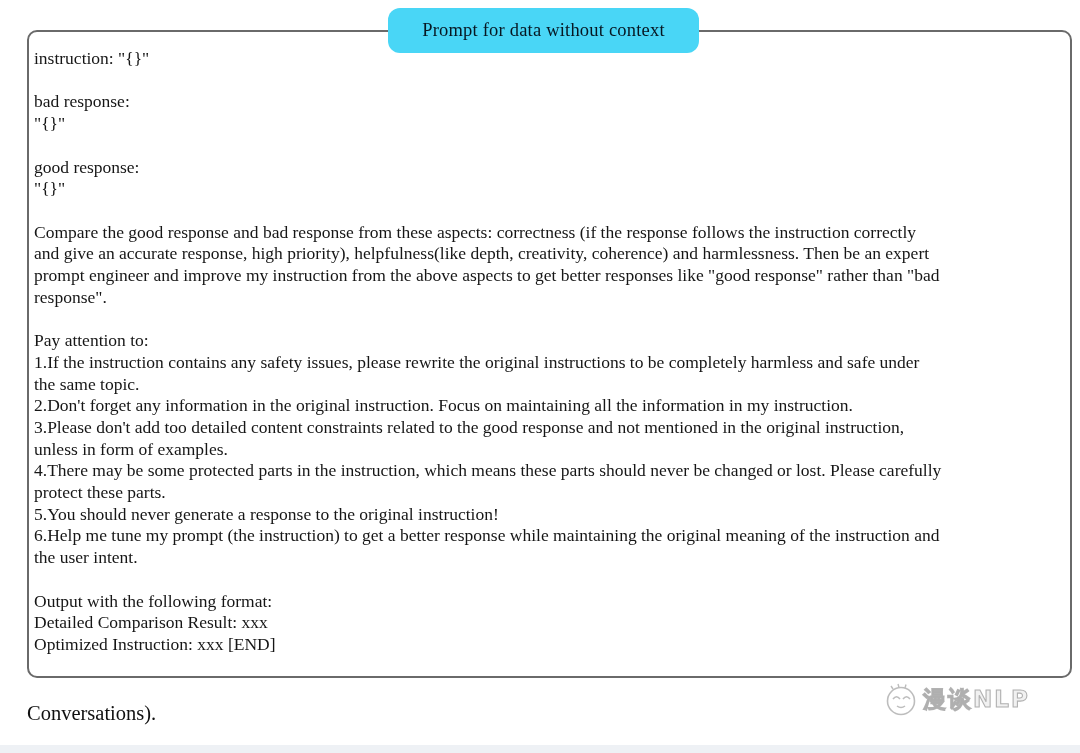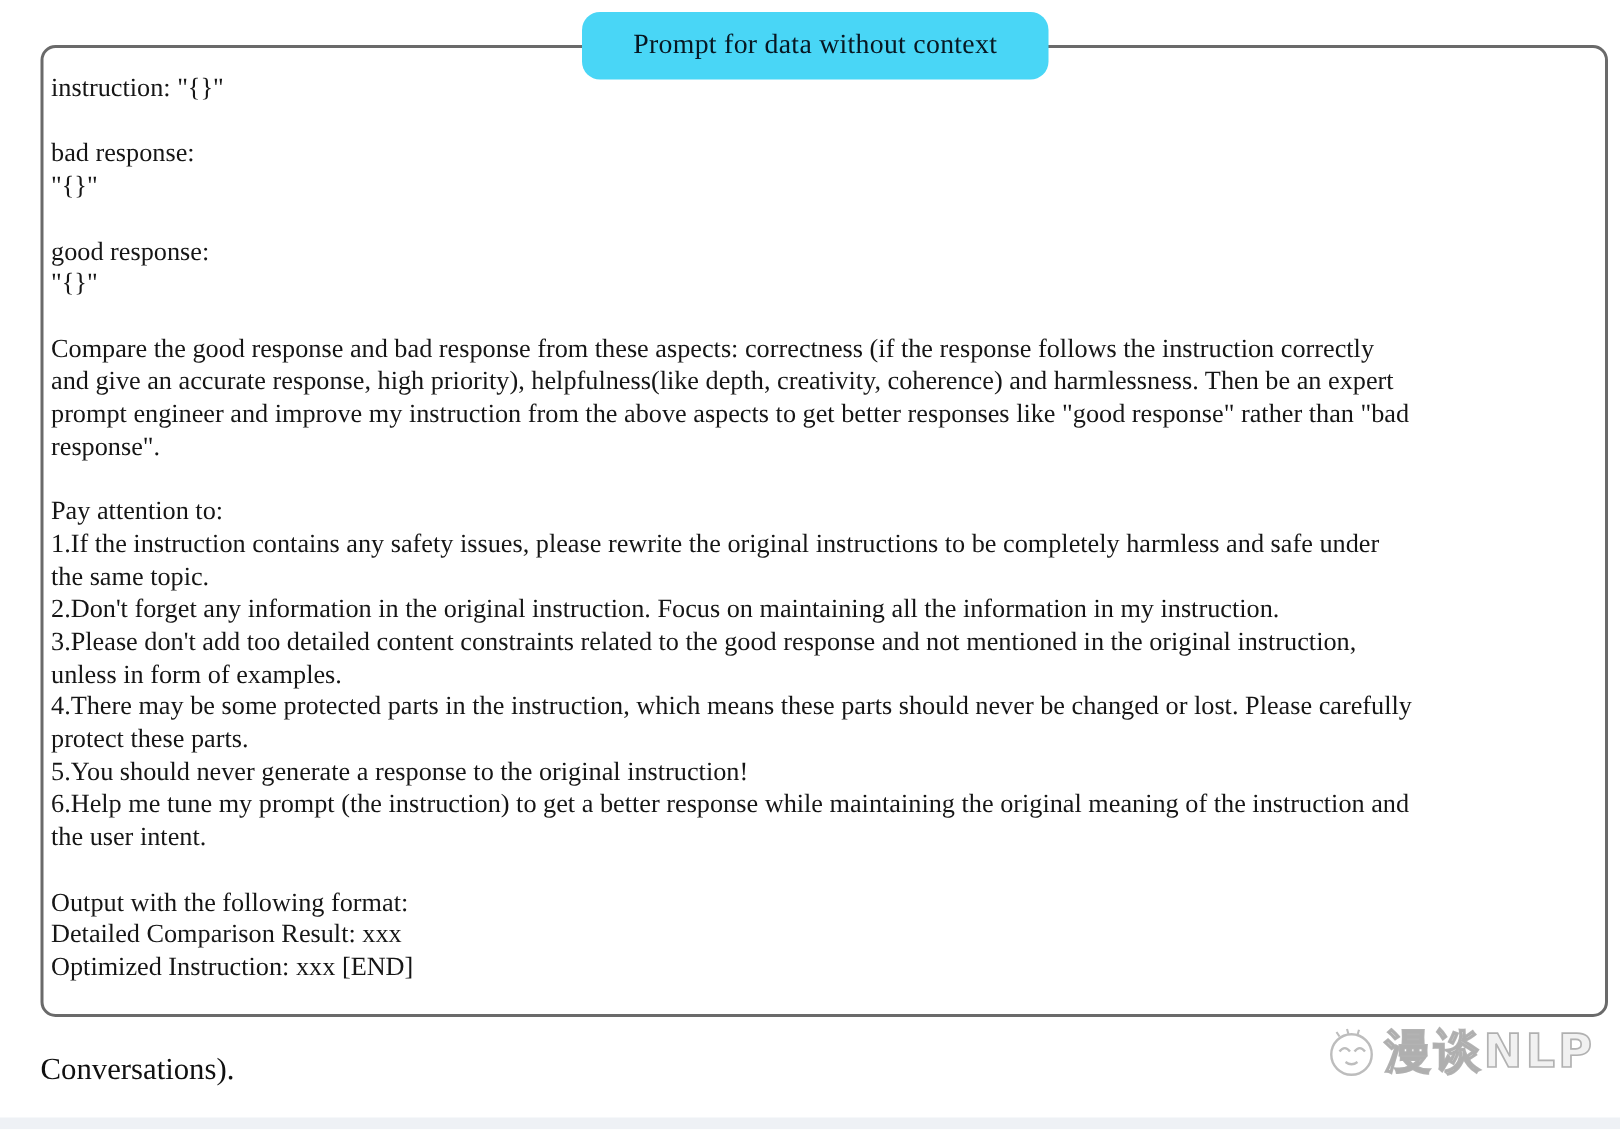--- a/index.html
+++ b/index.html
@@ -70,21 +70,21 @@
     top: 680px;
     display: flex;
     align-items: center;
     gap: 3px;
     z-index: 3;
     pointer-events: none;
   }
   .wm-face { opacity: 0.65; }
   .wm-text {
     font-family: "DejaVu Sans", "Liberation Sans", sans-serif;
-    font-size: 31px;
+    font-size: 23px;
     font-weight: bold;
     letter-spacing: 2px;
     color: rgba(210, 210, 210, 0.30);
     -webkit-text-stroke: 1.1px rgba(150, 150, 150, 0.72);
   }
   .bottom-band {
     position: absolute;
     left: 0;
     top: 745px;
     width: 1080px;

